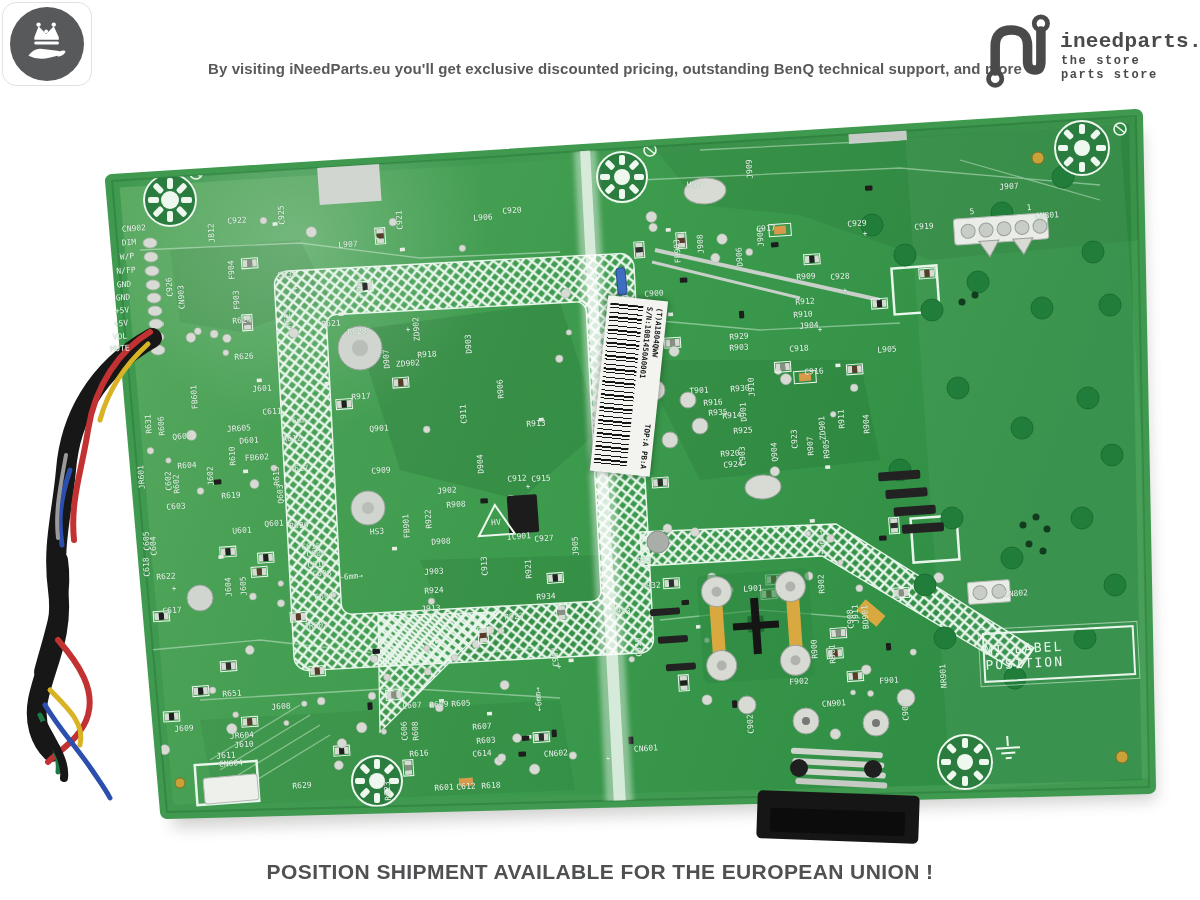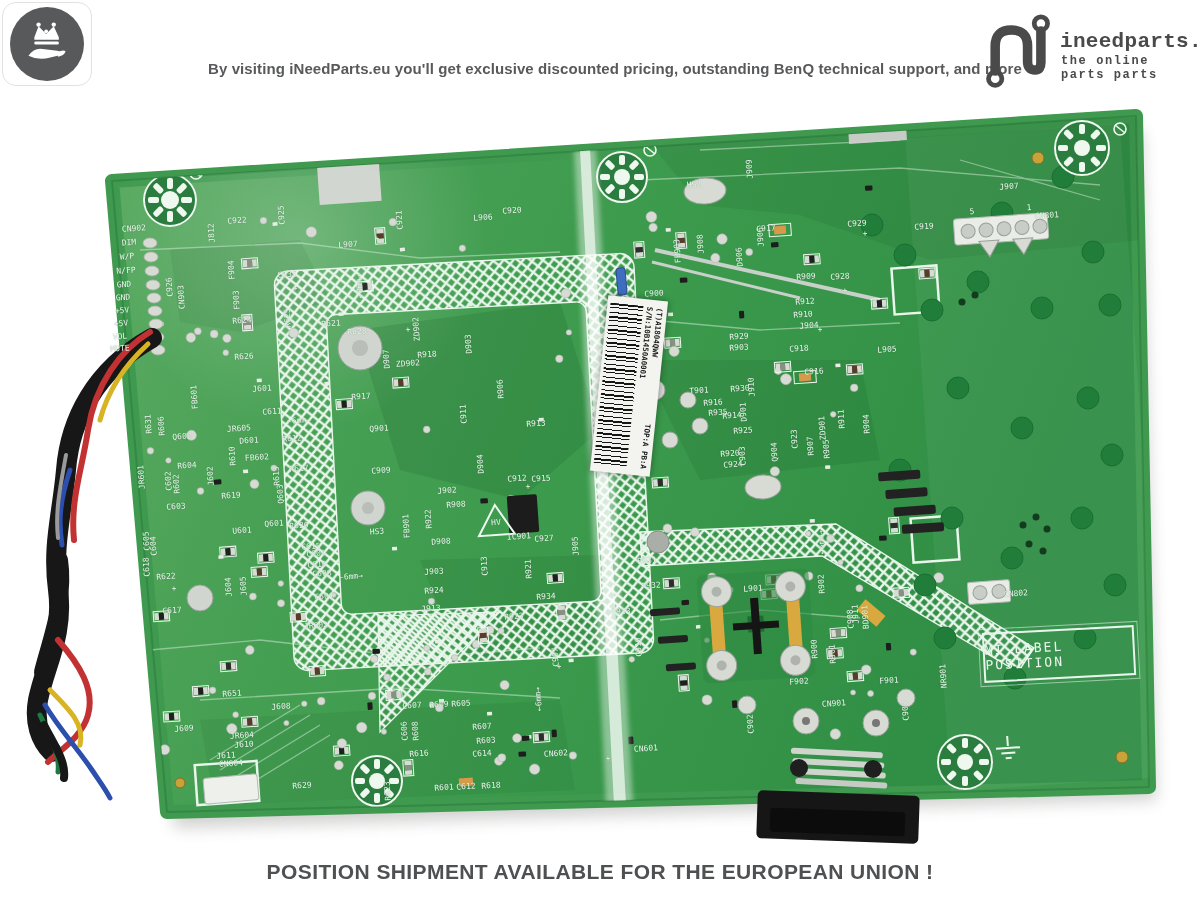--- a/index.html
+++ b/index.html
@@ -1021,16 +1021,16 @@
 
 <div class="brand">
   <svg class="brand-nicon" width="74" height="80" viewBox="0 0 74 84">
     <g stroke="#4a4a4b" fill="none" stroke-linecap="round">
       <circle cx="60" cy="12" r="7" stroke-width="5"></circle>
       <circle cx="12" cy="70" r="7" stroke-width="5"></circle>
       <path d="M12,62 V36 Q12,19 29,19 Q46,19 46,36 V52 Q46,61 54,61 Q60,61 60,53 V20" stroke-width="10"></path>
     </g>
   </svg>
   <div class="brand-name">ineedparts.eu</div>
-  <div class="brand-slogan">the online parts parts</div>
+  <div class="brand-slogan">the store parts store</div>
 </div>
 
 <div class="footer-msg">POSITION SHIPMENT AVAILABLE FOR THE EUROPEAN UNION !</div>
 
 </body></html>

